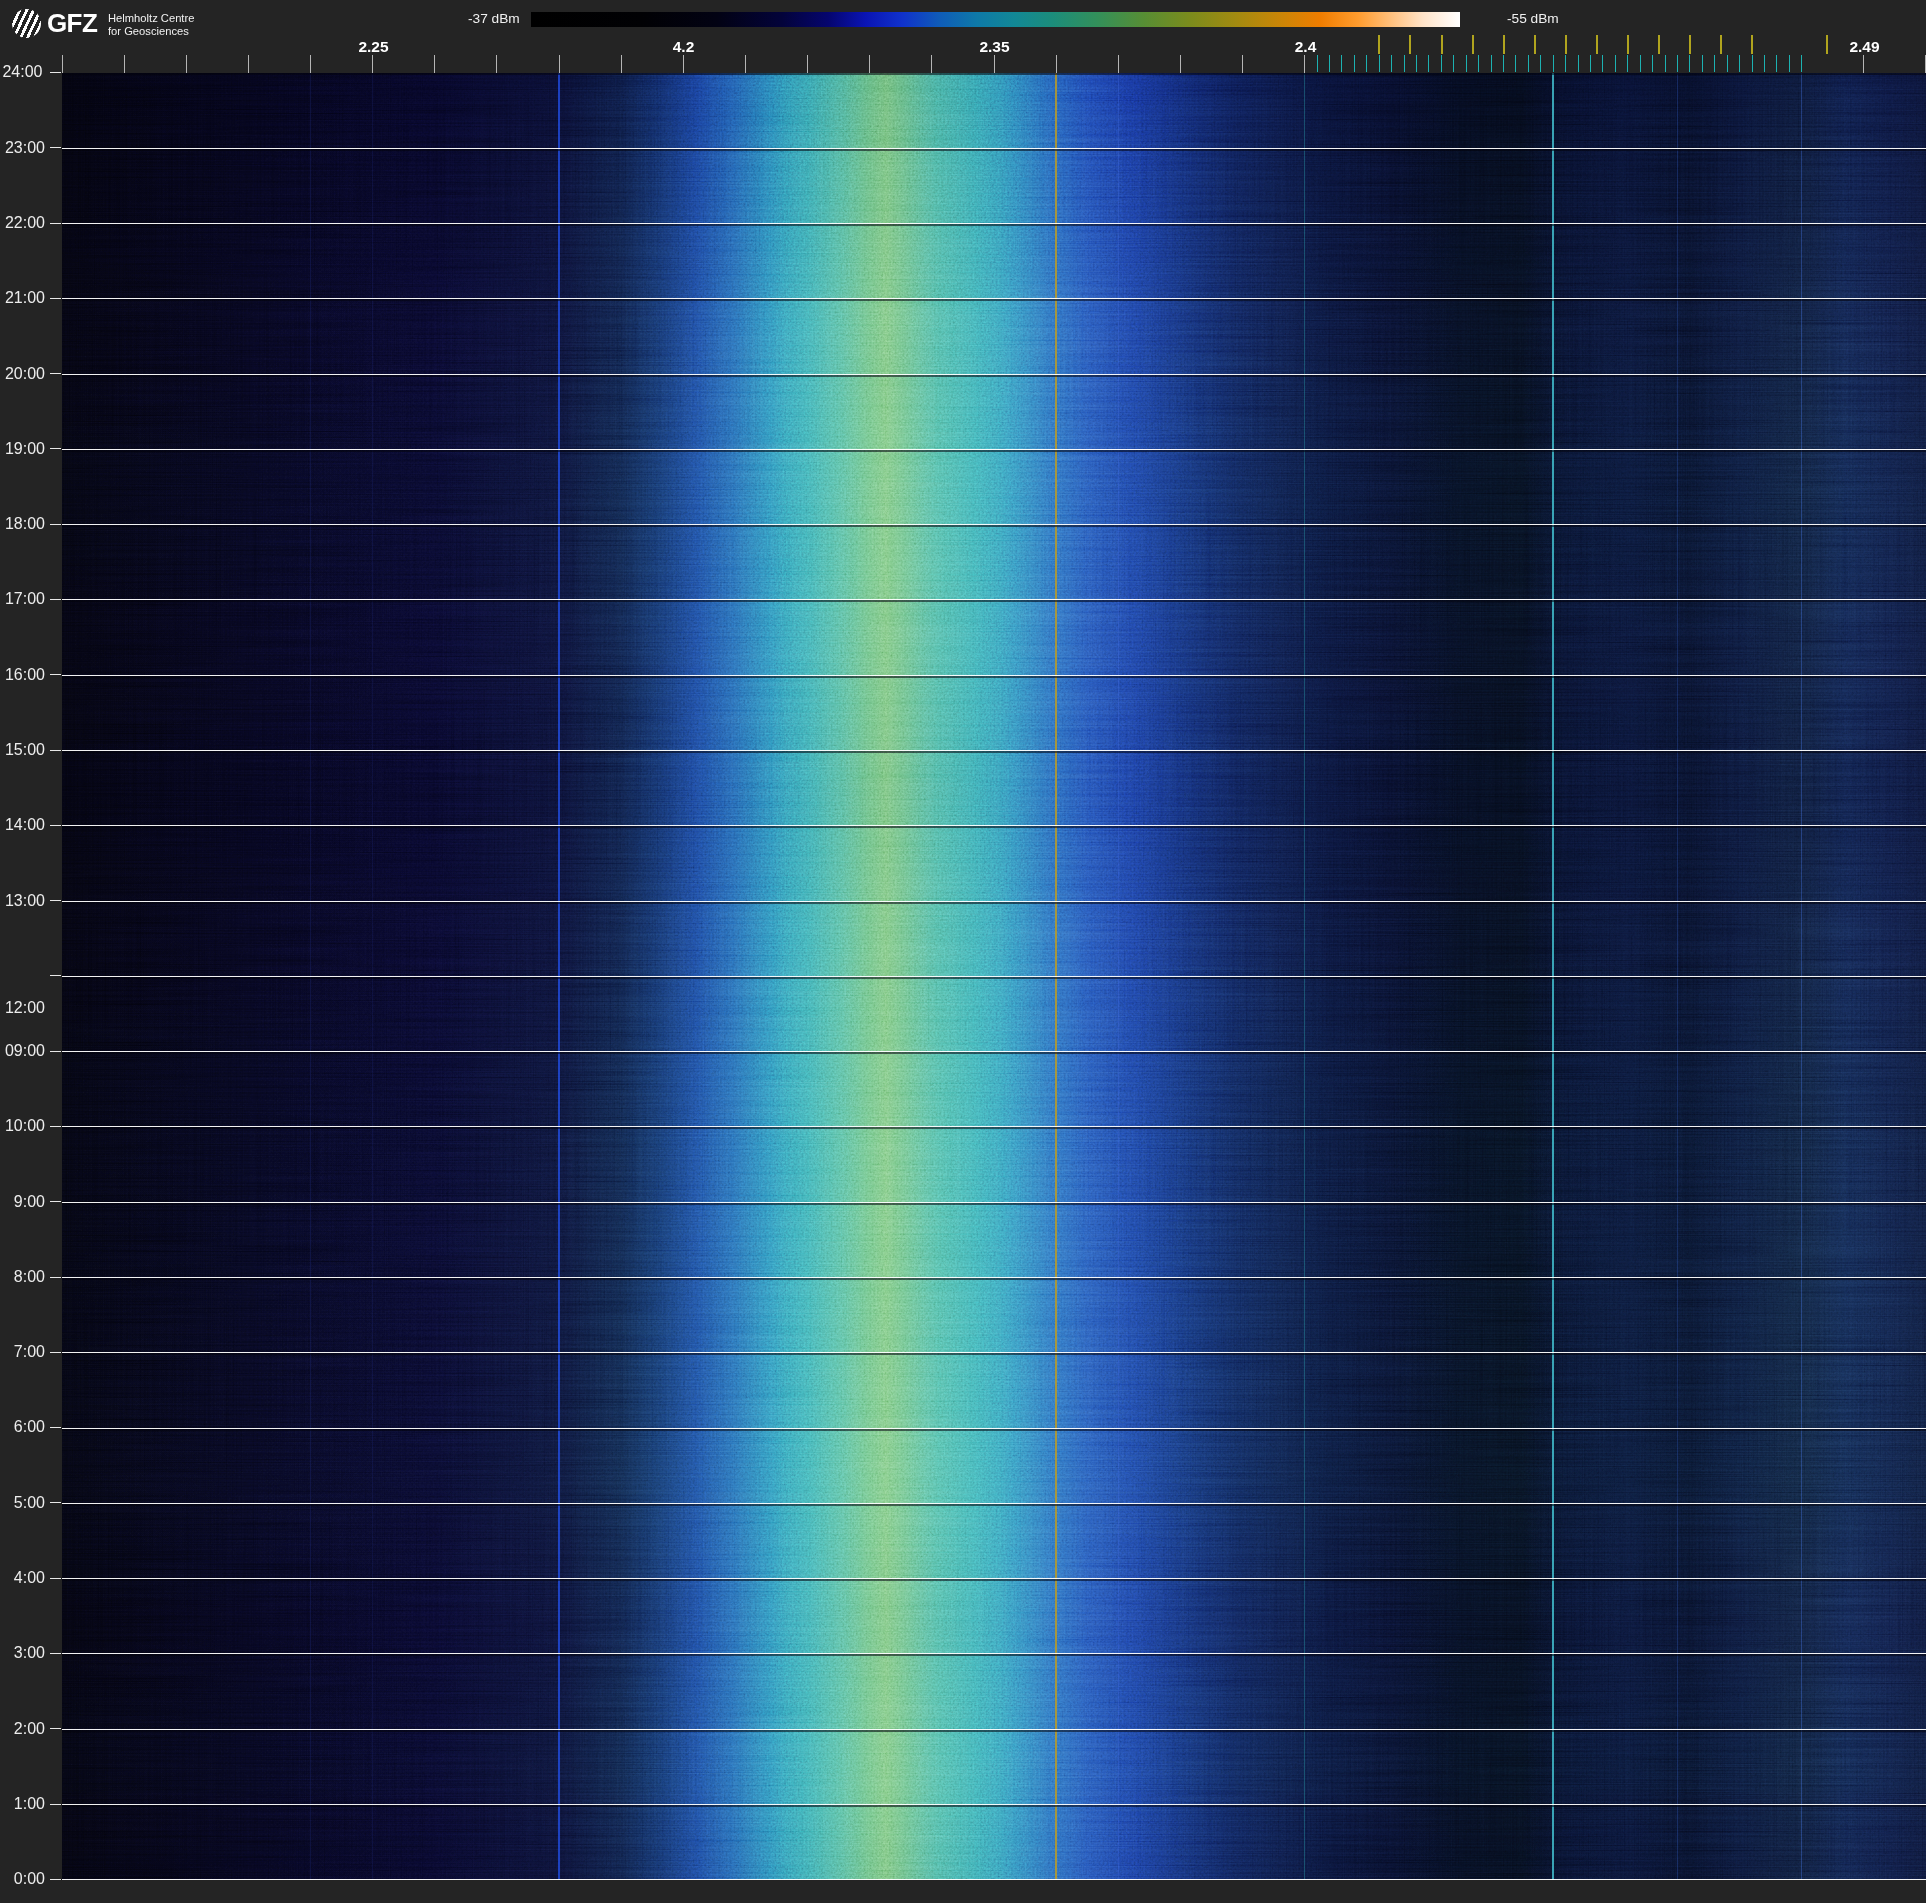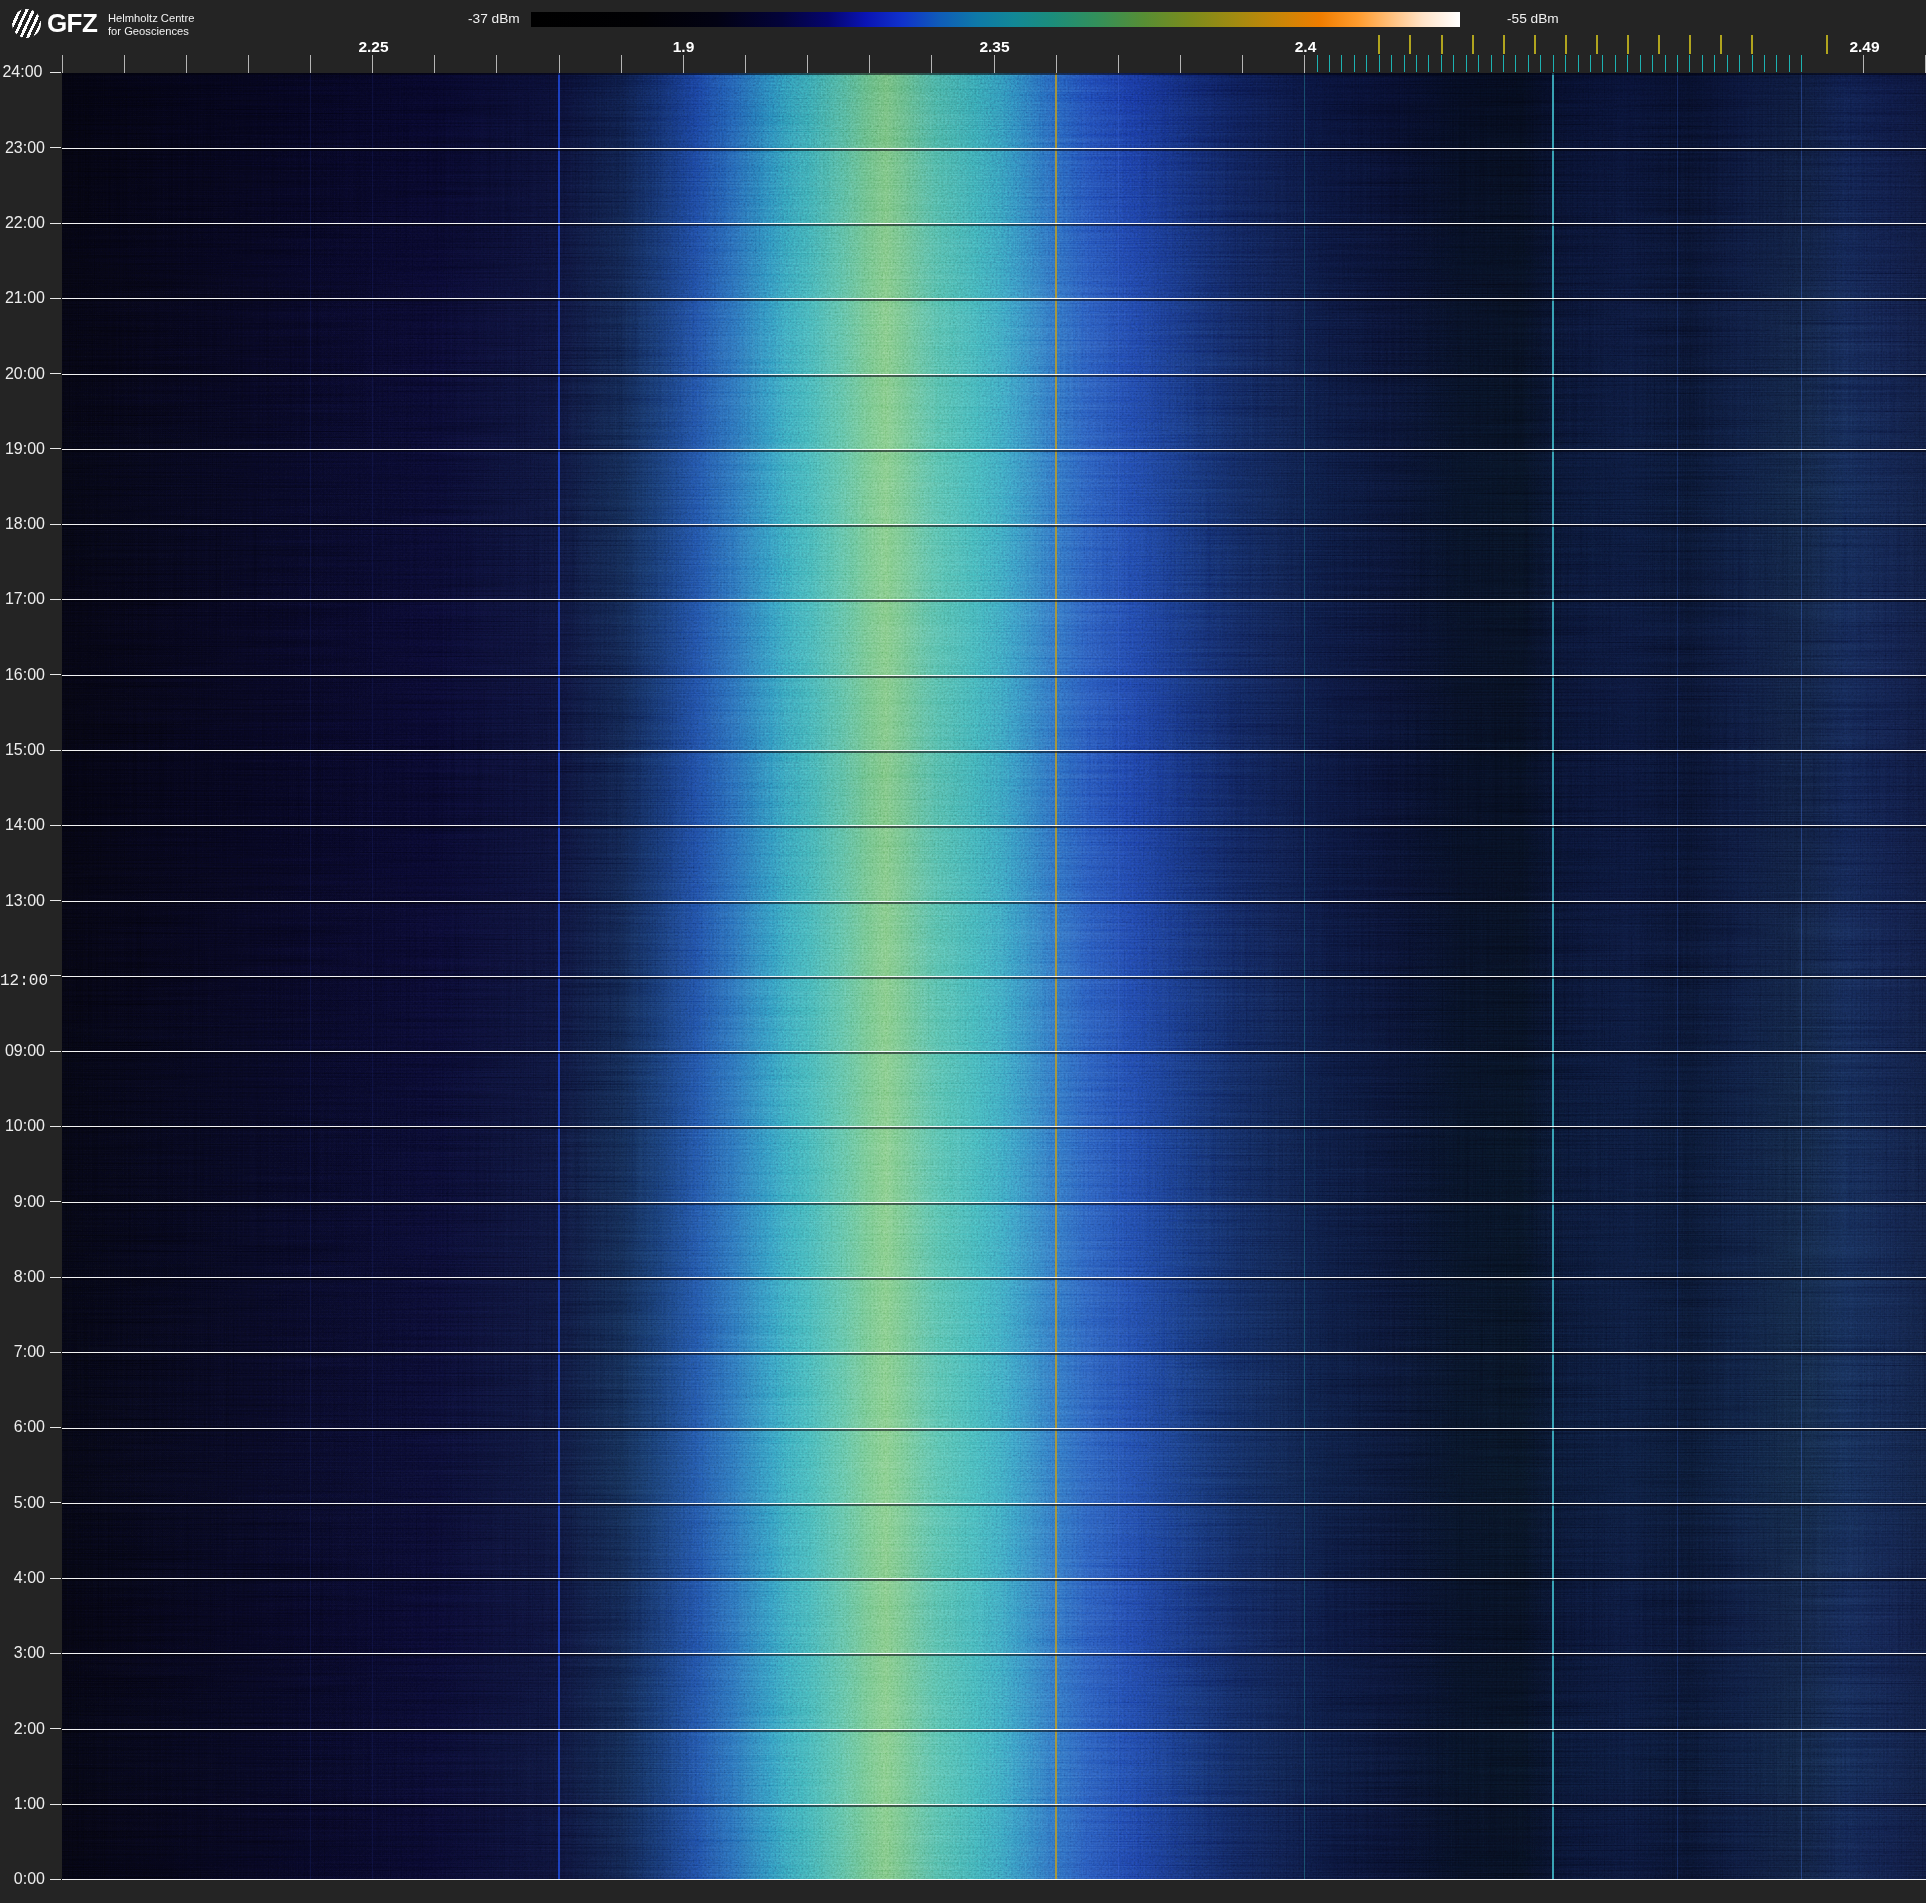--- a/index.html
+++ b/index.html
@@ -216,21 +216,21 @@
     <div class="tick-ble" style="left: 1702px; background: rgb(29, 177, 177);"></div>
     <div class="tick-ble" style="left: 1714px; background: rgb(29, 177, 177);"></div>
     <div class="tick-ble" style="left: 1727px; background: rgb(29, 177, 177);"></div>
     <div class="tick-ble" style="left: 1739px; background: rgb(29, 177, 177);"></div>
     <div class="tick-ble" style="left: 1752px; background: rgb(29, 177, 177);"></div>
     <div class="tick-ble" style="left: 1764px; background: rgb(29, 177, 177);"></div>
     <div class="tick-ble" style="left: 1776px; background: rgb(29, 177, 177);"></div>
     <div class="tick-ble" style="left: 1789px; background: rgb(29, 177, 177);"></div>
     <div class="tick-ble" style="left: 1801px; background: rgb(29, 177, 177);"></div>
     <div class="freq-label" style="left: 336px;">2.25</div>
-    <div class="freq-label" style="left: 646px;">1.9</div>
+    <div class="freq-label" style="left: 646px;">4.2</div>
     <div class="freq-label" style="left: 957px;">2.35</div>
     <div class="freq-label" style="left: 1268px;">2.4</div>
     <div class="freq-label" style="left: 1827px;">2.49</div>
     <div class="time-label" style="top: 63px; text-align: center;">24:00</div>
     <div class="time-dash" style="top: 72px;"></div>
     <div class="time-label" style="top: 139px;">23:00</div>
     <div class="time-dash" style="top: 147px;"></div>
     <div class="time-label" style="top: 214px;">22:00</div>
     <div class="time-dash" style="top: 223px;"></div>
     <div class="time-label" style="top: 289px;">21:00</div>
@@ -244,21 +244,21 @@
     <div class="time-label" style="top: 590px;">17:00</div>
     <div class="time-dash" style="top: 599px;"></div>
     <div class="time-label" style="top: 666px;">16:00</div>
     <div class="time-dash" style="top: 674px;"></div>
     <div class="time-label" style="top: 741px;">15:00</div>
     <div class="time-dash" style="top: 750px;"></div>
     <div class="time-label" style="top: 816px;">14:00</div>
     <div class="time-dash" style="top: 825px;"></div>
     <div class="time-label" style="top: 892px;">13:00</div>
     <div class="time-dash" style="top: 900px;"></div>
-    <div class="time-label" style="top: 972px; font-family: Liberation Mono, monospace;">12:00</div>
+    <div class="time-label" style="top: 999px;">12:00</div>
     <div class="time-dash" style="top: 975px;"></div>
     <div class="time-label" style="top: 1042px;">09:00</div>
     <div class="time-dash" style="top: 1051px;"></div>
     <div class="time-label" style="top: 1117px;">10:00</div>
     <div class="time-dash" style="top: 1126px;"></div>
     <div class="time-label" style="top: 1193px;">9:00</div>
     <div class="time-dash" style="top: 1201px;"></div>
     <div class="time-label" style="top: 1268px;">8:00</div>
     <div class="time-dash" style="top: 1277px;"></div>
     <div class="time-label" style="top: 1343px;">7:00</div>

